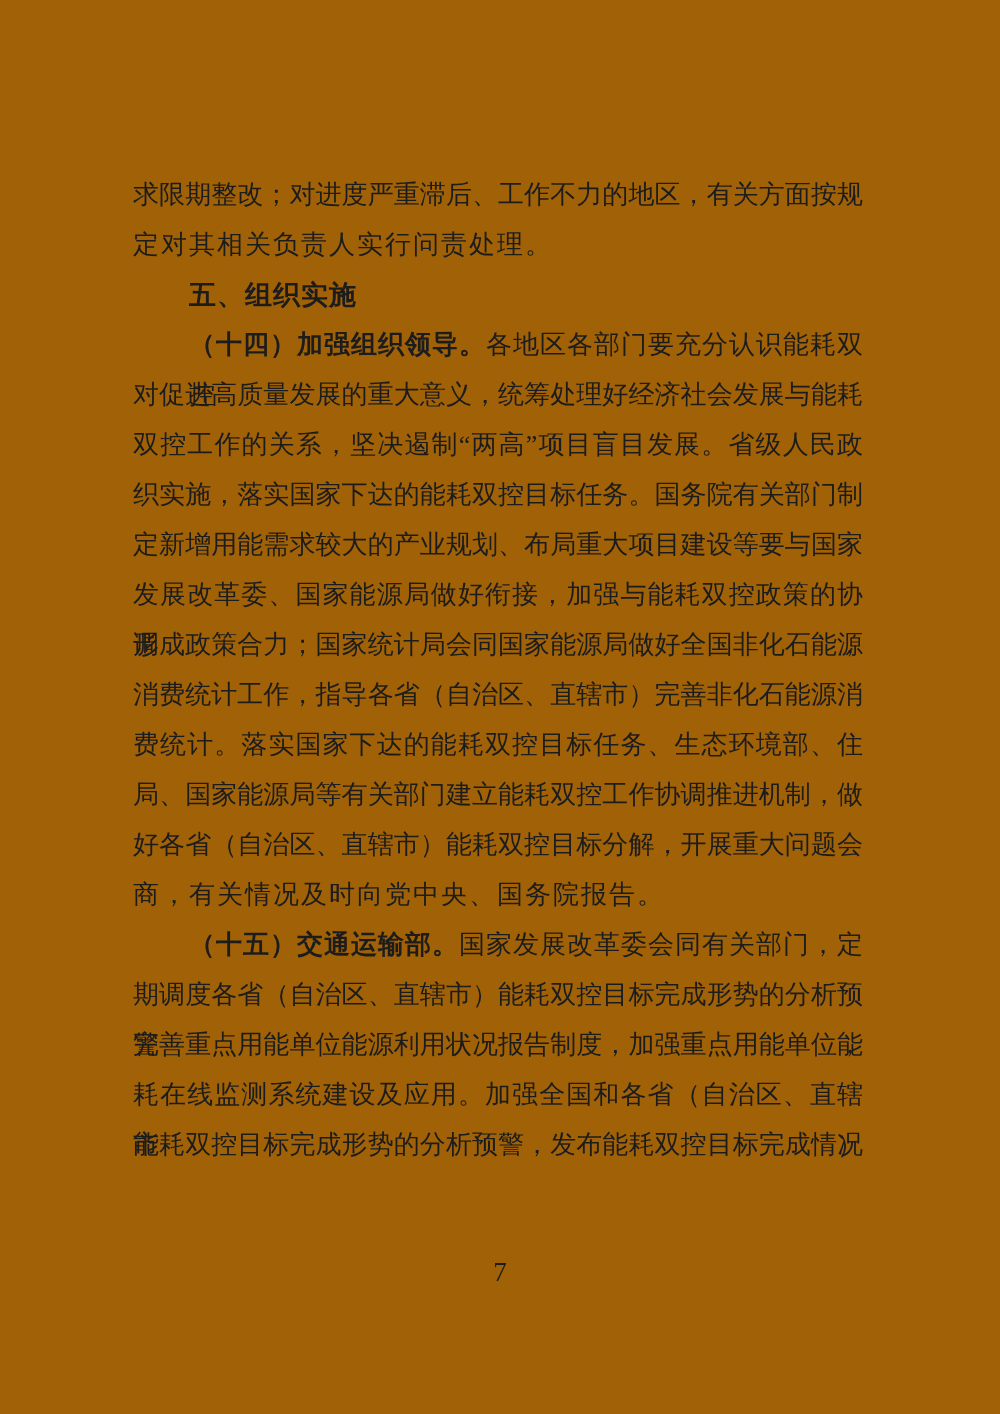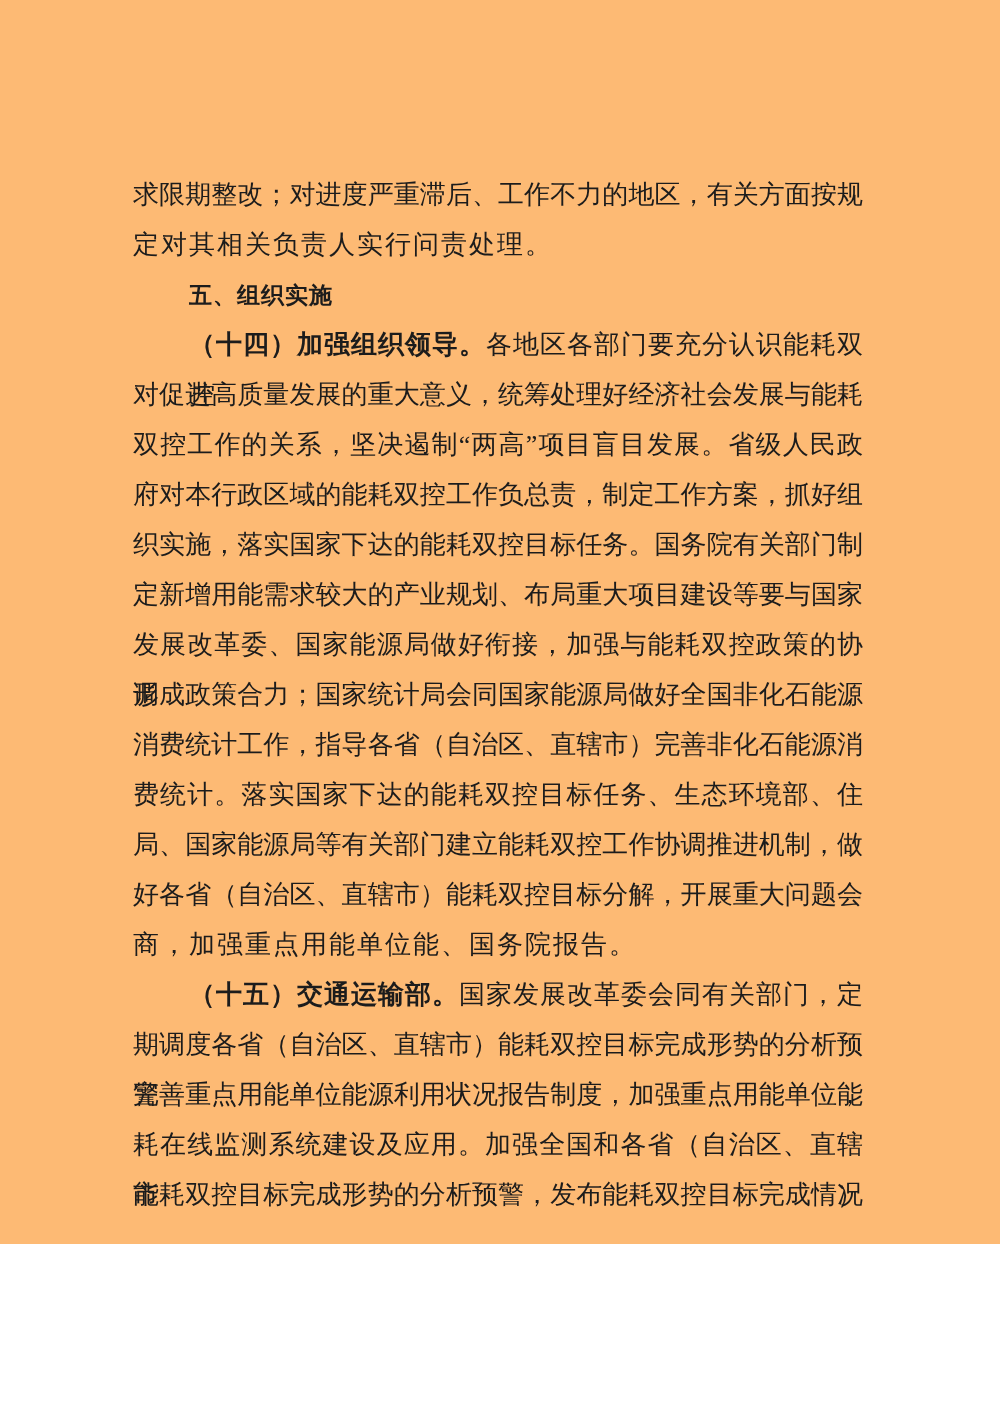--- a/index.html
+++ b/index.html
@@ -3,22 +3,22 @@
 <meta charset="utf-8">
 <style>
   html, body {
     margin: 0;
     padding: 0;
     background: #ffffff;
   }
   .page {
     position: relative;
     width: 1000px;
-    height: 1244px;
-    background: #fdba74;
+    height: 1414px;
+    background: #a16207;
     overflow: hidden;
     font-family: "Liberation Serif", "DejaVu Serif", serif;
     color: #1c1c1c;
     text-decoration: underline;
   }
   .doc-body {
     position: absolute;
     top: 170px;
     left: 133px;
     width: 730px;
@@ -39,21 +39,21 @@
   .line.left {
     text-align: left;
     letter-spacing: 2px;
   }
   .line.indent {
     padding-left: 56px;
   }
   .line.heading {
     font-family: "Liberation Sans", "DejaVu Sans", sans-serif;
     font-weight: bold;
-    font-size: 23px;
+    font-size: 27px;
     letter-spacing: 1px;
   }
   .lead {
     font-weight: bold;
   }
   .page-number {
     position: absolute;
     top: 1247px;
     left: 0;
     width: 100%;
@@ -68,30 +68,29 @@
 <body>
 
 <div class="page">
   <div class="doc-body">
       <div class="line justify"><span>求限期整改；对进度严重滞后、工作不力的地区，有关方面按规</span></div>
       <div class="line left"><span>定对其相关负责人实行问责处理。</span></div>
       <div class="line heading indent"><span>五、组织实施</span></div>
       <div class="line justify indent"><span class="lead">（十四）加强组织领导。</span><span>各地区各部门要充分认识能耗双控</span></div>
       <div class="line justify"><span>对促进高质量发展的重大意义，统筹处理好经济社会发展与能耗</span></div>
       <div class="line justify"><span>双控工作的关系，坚决遏制“两高”项目盲目发展。省级人民政</span></div>
-      <div class="line justify"><span>府对本行政区域的能耗双控工作负总责，制定工作方案，抓好组</span></div>
       <div class="line justify"><span>织实施，落实国家下达的能耗双控目标任务。国务院有关部门制</span></div>
       <div class="line justify"><span>定新增用能需求较大的产业规划、布局重大项目建设等要与国家</span></div>
       <div class="line justify"><span>发展改革委、国家能源局做好衔接，加强与能耗双控政策的协调，</span></div>
       <div class="line justify"><span>形成政策合力；国家统计局会同国家能源局做好全国非化石能源</span></div>
       <div class="line justify"><span>消费统计工作，指导各省（自治区、直辖市）完善非化石能源消</span></div>
       <div class="line justify"><span>费统计。落实国家下达的能耗双控目标任务、生态环境部、住</span></div>
       <div class="line justify"><span>局、国家能源局等有关部门建立能耗双控工作协调推进机制，做</span></div>
       <div class="line justify"><span>好各省（自治区、直辖市）能耗双控目标分解，开展重大问题会</span></div>
-      <div class="line left"><span>商，加强重点用能单位能、国务院报告。</span></div>
+      <div class="line left"><span>商，有关情况及时向党中央、国务院报告。</span></div>
       <div class="line justify indent"><span class="lead">（十五）交通运输部。</span><span>国家发展改革委会同有关部门，定</span></div>
       <div class="line justify"><span>期调度各省（自治区、直辖市）能耗双控目标完成形势的分析预警，</span></div>
       <div class="line justify"><span>完善重点用能单位能源利用状况报告制度，加强重点用能单位能</span></div>
       <div class="line justify"><span>耗在线监测系统建设及应用。加强全国和各省（自治区、直辖市）</span></div>
       <div class="line justify"><span>能耗双控目标完成形势的分析预警，发布能耗双控目标完成情况</span></div>
     </div>
   <div class="page-number">7</div>
 </div>
 
 </body></html>

